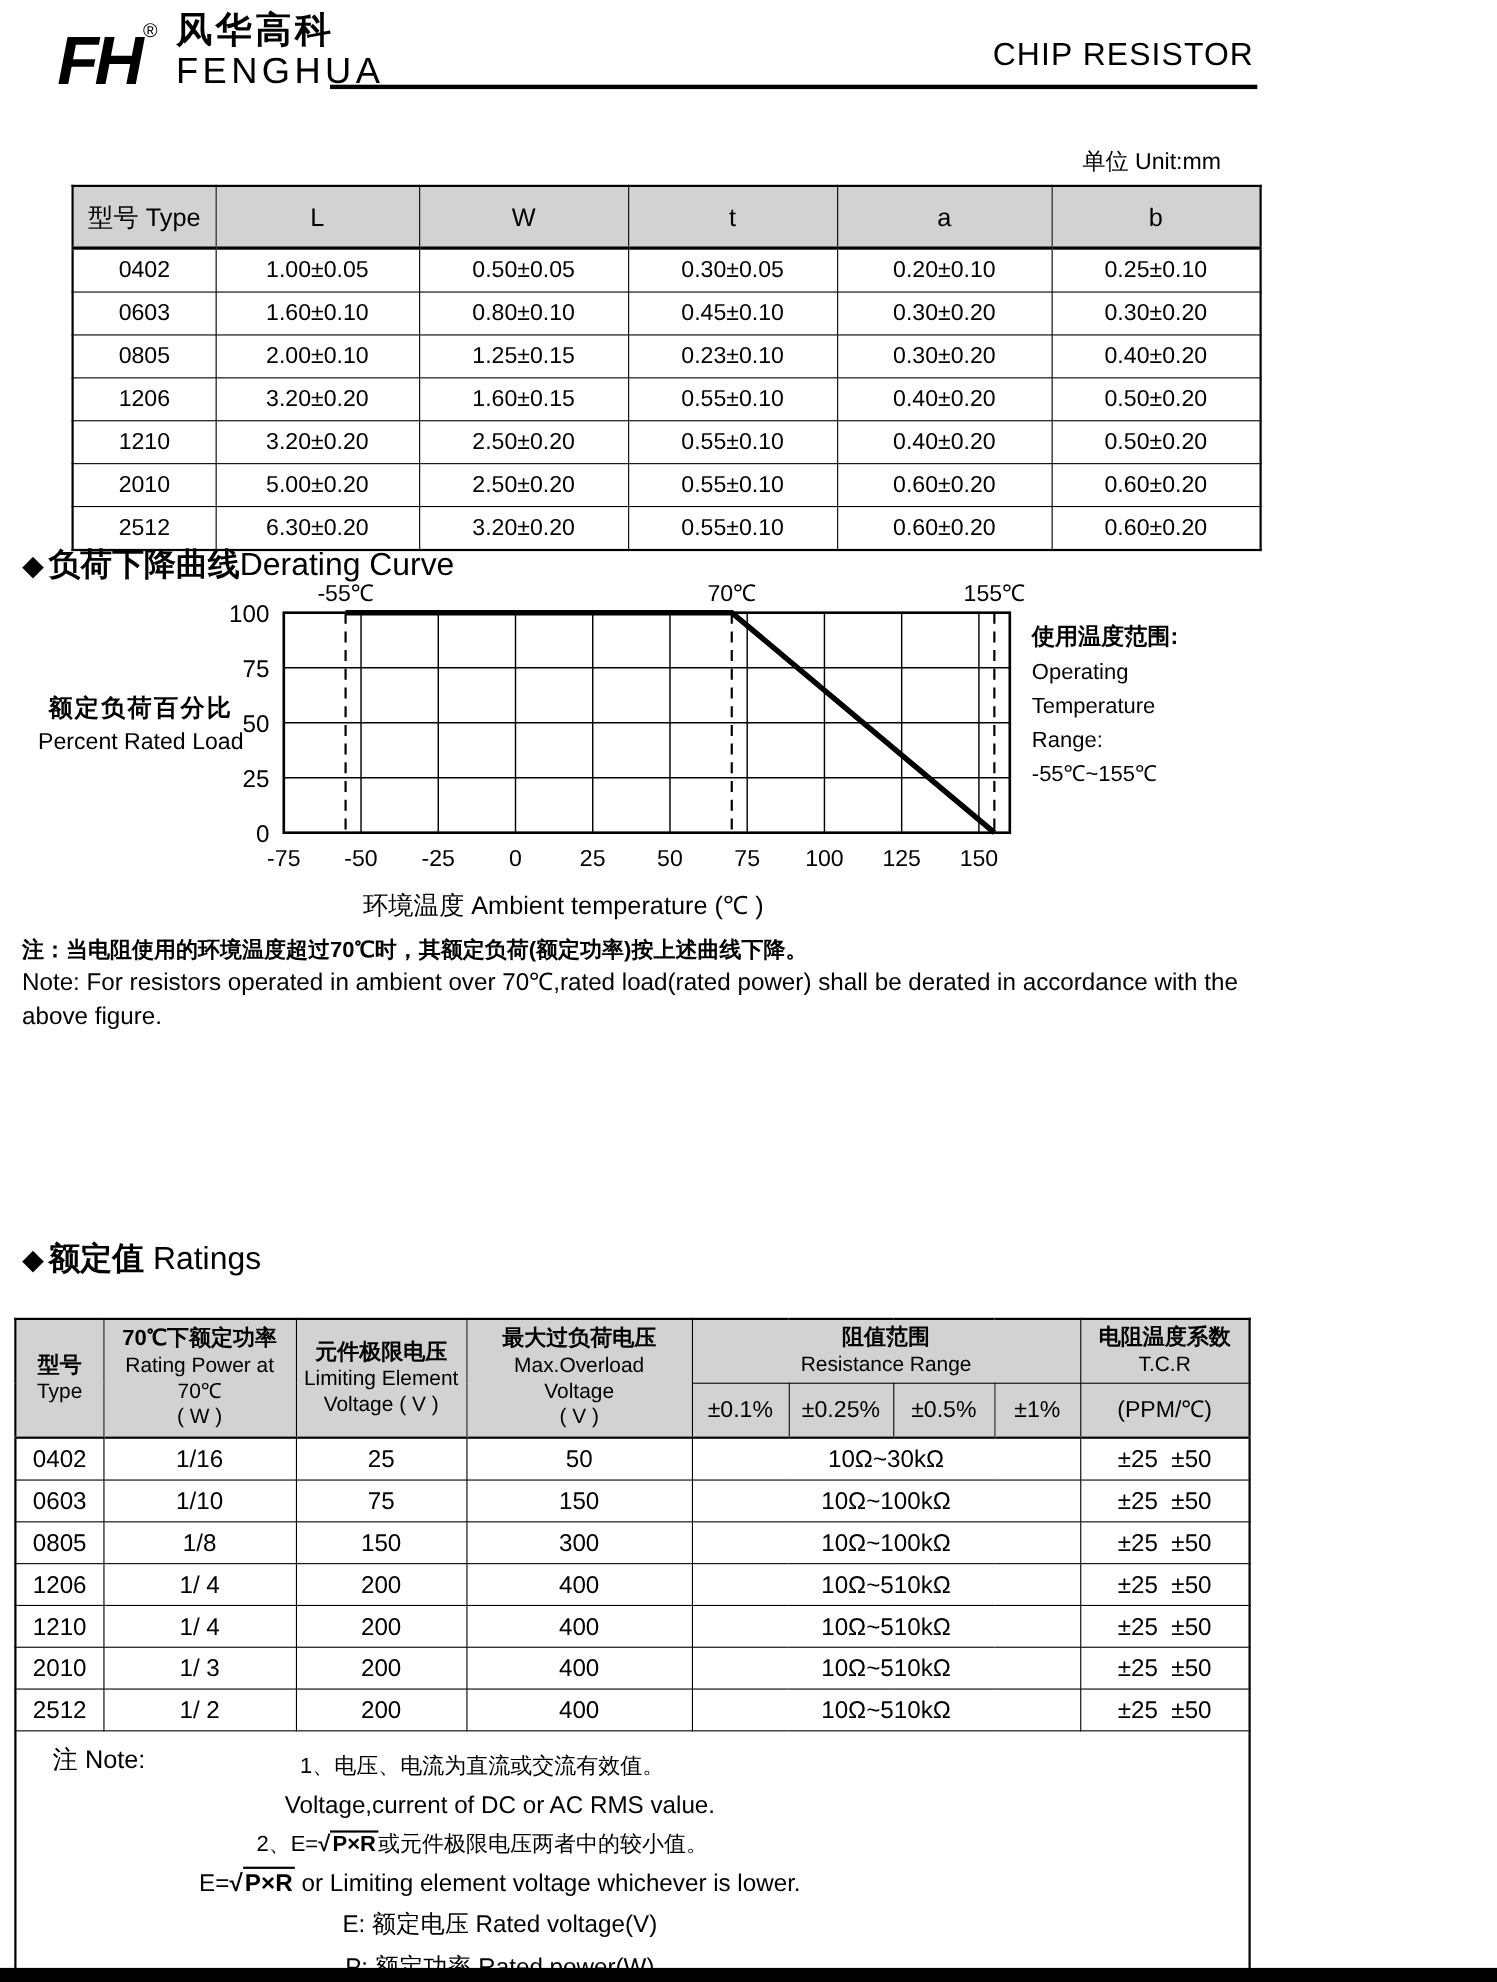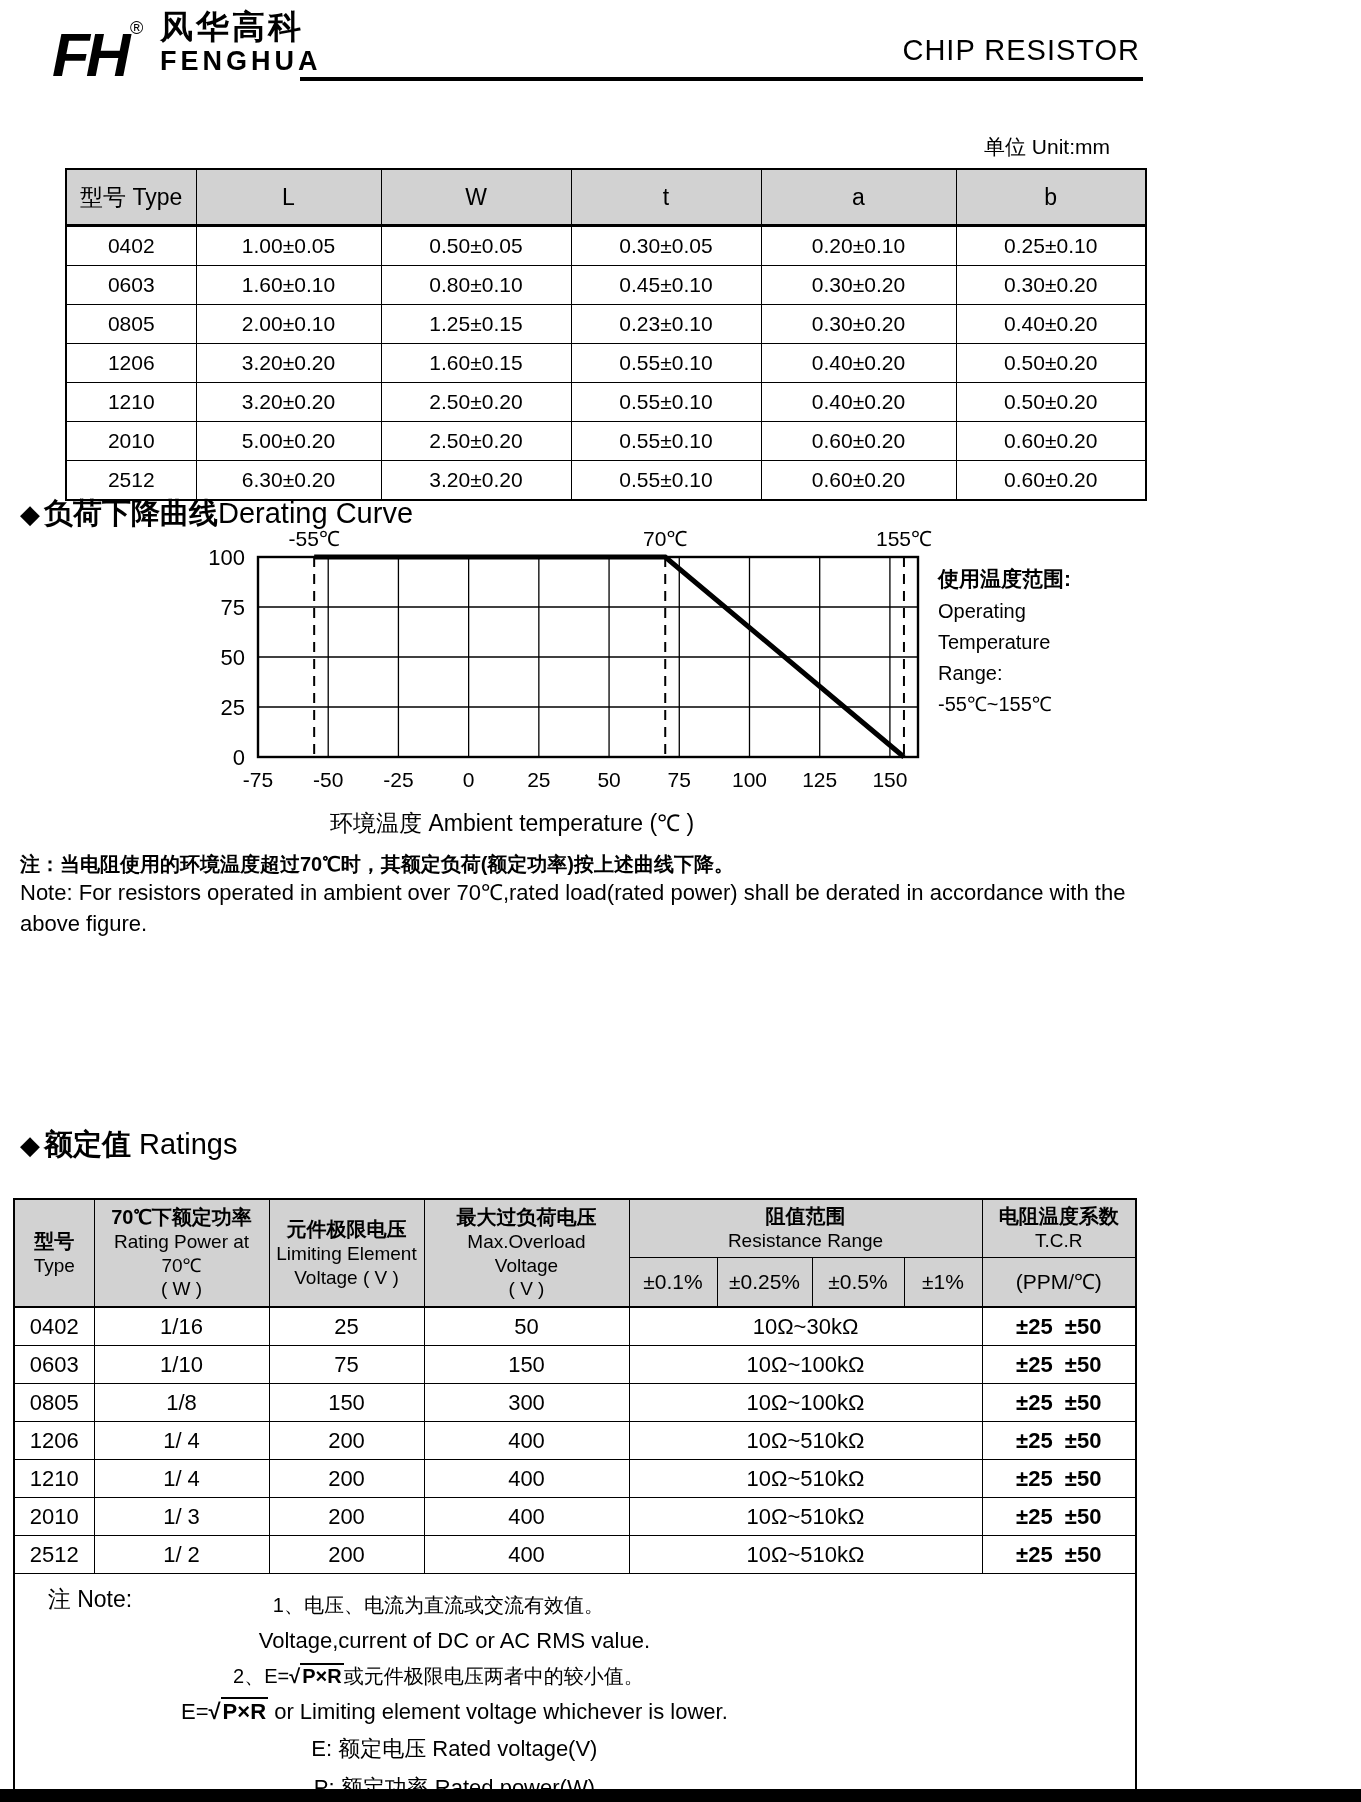--- a/index.html
+++ b/index.html
@@ -3,21 +3,21 @@
 <meta charset="utf-8">
 <style>
   html,body{margin:0;padding:0;background:#fff;}
   .page{position:relative;width:1361px;height:1802px;background:#fff;color:#000;
         font-family:"Liberation Sans",sans-serif;overflow:hidden;}
 
   
   .logo{position:absolute;left:50px;top:4px;margin-top:12px;}
   .brand{position:absolute;left:160px;top:10px;line-height:1.05;}
   .brand-cn{font-size:33px;font-weight:bold;letter-spacing:3px;}
-  .brand-en{font-size:27px;font-weight:bold;letter-spacing:4px;margin-top:2px;}
+  .brand-en{font-size:33px;font-weight:normal;letter-spacing:4px;margin-top:2px;}
   .doc-title{position:absolute;right:221px;top:34px;font-size:29px;letter-spacing:1px;}
   .header-rule{position:absolute;left:300px;top:77px;width:843px;height:4px;background:#000;}
 
   
   .sec-title{position:absolute;left:20px;font-size:29px;}
   .sec-title .cnb{font-weight:bold;}
   .diamond{font-size:26px;margin-right:4px;}
 
   
   .unit-label{position:absolute;right:251px;top:133px;font-size:21px;}
@@ -44,21 +44,21 @@
   
   .rat-table{position:absolute;left:13px;top:1198px;width:1122px;border:2.5px solid #000;}
   .rat-table th,.rat-table td{border:1.5px solid #000;text-align:center;overflow:hidden;padding:0;}
   .rat-table thead th{background:#d2d2d2;font-weight:normal;font-size:19px;line-height:1.25;}
   .rat-table thead tr:first-child th{height:57px;}
   .rat-table thead tr:last-child th{height:48px;font-size:21px;}
   .rat-table thead th .cnb{font-weight:bold;font-size:20px;}
   .rat-table thead{border-bottom:2.5px solid #000;}
   .rat-table thead tr:last-child th, .rat-table thead th[rowspan]{border-bottom:2.5px solid #000;}
   .rat-table tbody td{height:37px;font-size:22px;}
-  .rat-table td.tcr{white-space:pre;font-weight:bold;}
+  .rat-table td.tcr{white-space:pre;}
   .notes-cell{height:228px;vertical-align:top;text-align:left;}
   .notes-flex{display:flex;}
   .notes-label{width:118px;padding:10px 0 0 16px;font-size:23px;}
   .notes-body{padding-top:18px;font-size:22px;}
   .notes-body .ln{margin-bottom:9px;}
   .notes-body .cnline{font-size:20px;}
   .notes-body .indent{margin-left:32px;}
   .sqrt{font-weight:bold;}
   .rad{border-top:2.2px solid #000;padding:0 2px;}
 
@@ -201,20 +201,24 @@
       <text x="569.4893617021277" y="262" text-anchor="middle" font-size="21">100</text>
       <text x="639.7021276595744" y="262" text-anchor="middle" font-size="21">125</text>
       <text x="709.9148936170212" y="262" text-anchor="middle" font-size="21">150</text>
       <text x="65" y="240" text-anchor="end" font-size="22">0</text>
       <text x="65" y="190" text-anchor="end" font-size="22">25</text>
       <text x="65" y="140" text-anchor="end" font-size="22">50</text>
       <text x="65" y="90" text-anchor="end" font-size="22">75</text>
       <text x="65" y="40" text-anchor="end" font-size="22">100</text>
     </svg>
 
+  <div class="ylab">
+    <div class="cnb">额定负荷百分比</div>
+    <div>Percent Rated Load</div>
+  </div>
 
   <div class="rnote">
     <div class="cnb">使用温度范围:</div>
     <div>Operating</div>
     <div>Temperature</div>
     <div>Range:</div>
     <div>-55℃~155℃</div>
   </div>
 
   <div class="xtitle">环境温度 Ambient temperature (℃ )</div>

